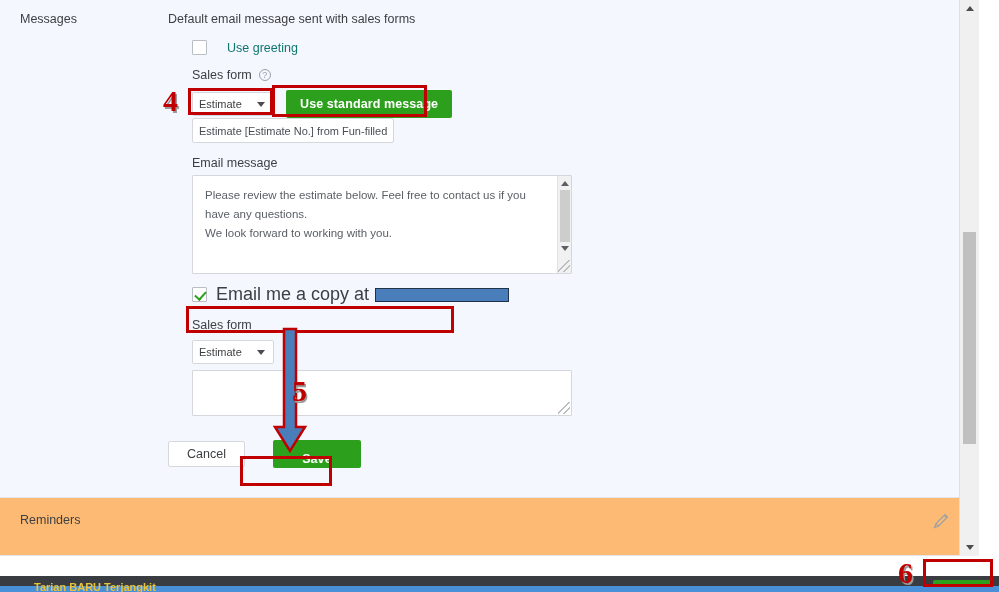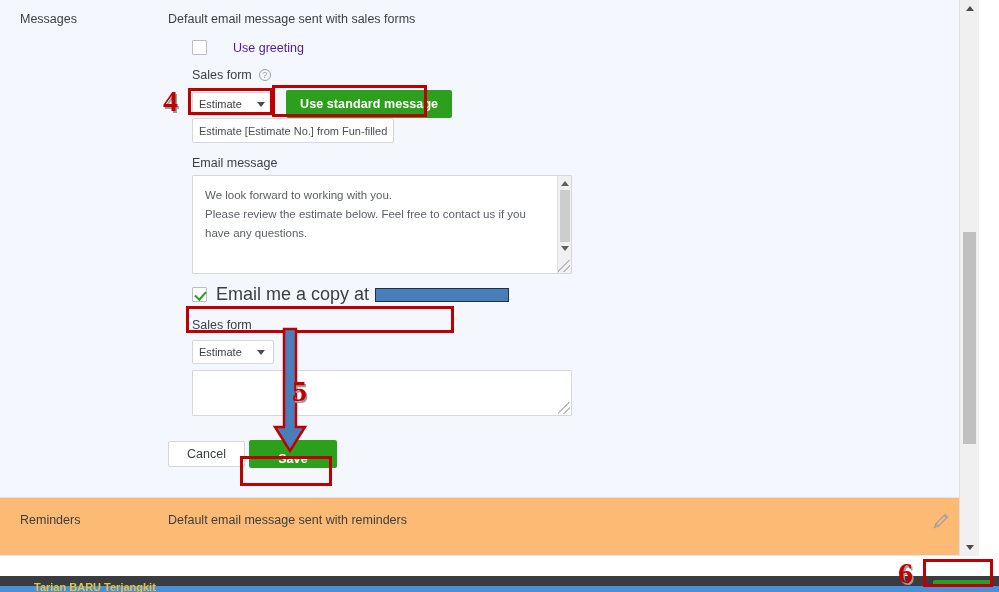--- a/index.html
+++ b/index.html
@@ -68,22 +68,22 @@
   .cbox {
     width: 15px; height: 15px;
     border: 1px solid #babec5;
     background: #fff;
     border-radius: 1px;
     display: inline-block;
     flex: none;
   }
   .cbrow .cblabel {
     font-size: 12.5px;
-    color: #4c1d95;
-    margin-left: 26px;
+    color: #0f766e;
+    margin-left: 20px;
   }
 
   .field-label {
     font-size: 12.5px;
     color: #3c3f42;
     margin-top: 13px;
     display: flex;
     align-items: center;
   }
   .help-icon {
@@ -414,22 +414,22 @@
             <button class="btn-green">Use standard message</button>
           </div>
 
 
           <input class="text-input" type="text" value="Estimate [Estimate No.] from Fun-filled I" style="">
 
           <div class="field-label">Email message</div>
 
           <div class="msgbox">
             <div class="msgtext">
+              <p>Please review the estimate below.  Feel free to contact us if you have any questions.</p>
               <p>We look forward to working with you.</p>
-              <p>Please review the estimate below.  Feel free to contact us if you have any questions.</p>
 
             </div>
             <div class="ta-scroll">
               <span class="arrow-up"></span>
               <span class="thumb"></span>
               <span class="arrow-dn"></span>
             </div>
             <div class="ta-grip"></div>
           </div>
 
@@ -445,30 +445,29 @@
             <span>Estimate</span>
             <span class="caret"></span>
           </div>
 
           <div class="msgbox2">
             <div class="ta-grip"></div>
           </div>
 
           <div class="btnrow">
             <button class="btn-white">Cancel</button>
-            <button class="btn-green" style="margin-left:4px;width:88px;padding:12px;">Save</button>
+            <button class="btn-green" style="margin-left:28px;width:88px;padding:12px;">Save</button>
           </div>
 
         </div>
       </div>
     </div>
 
     <div class="section-reminders">
       <div class="rl">Reminders</div>
-      <div class="rt">Default email message sent with reminders</div>
       <span class="pencil">
         <svg width="22" height="22" viewBox="0 0 22 22">
           <path d="M4.5 17.5 L6 13.5 L15 4.5 L17.5 7 L8.5 16 Z" fill="none" stroke="#9aa0a8" stroke-width="1.2"></path>
           <path d="M14.2 5.4 L16.6 7.8" stroke="#9aa0a8" stroke-width="1.2"></path>
           <path d="M6 13.6 L8.4 16" stroke="#9aa0a8" stroke-width="1.2"></path>
         </svg>
       </span>
     </div>
 
     <div class="page-scroll">

